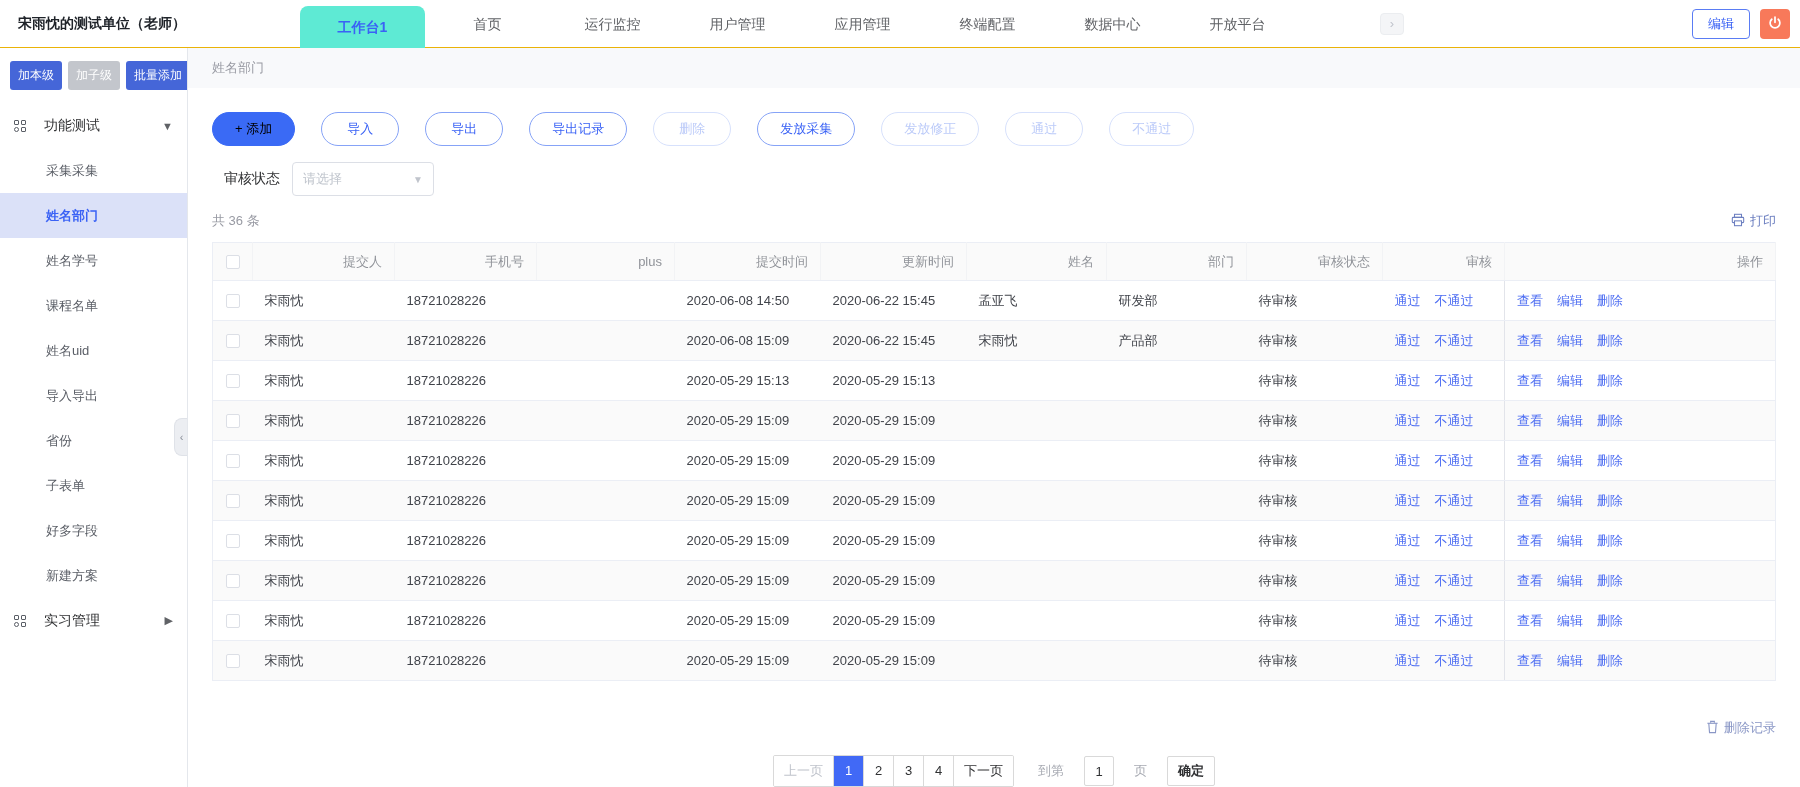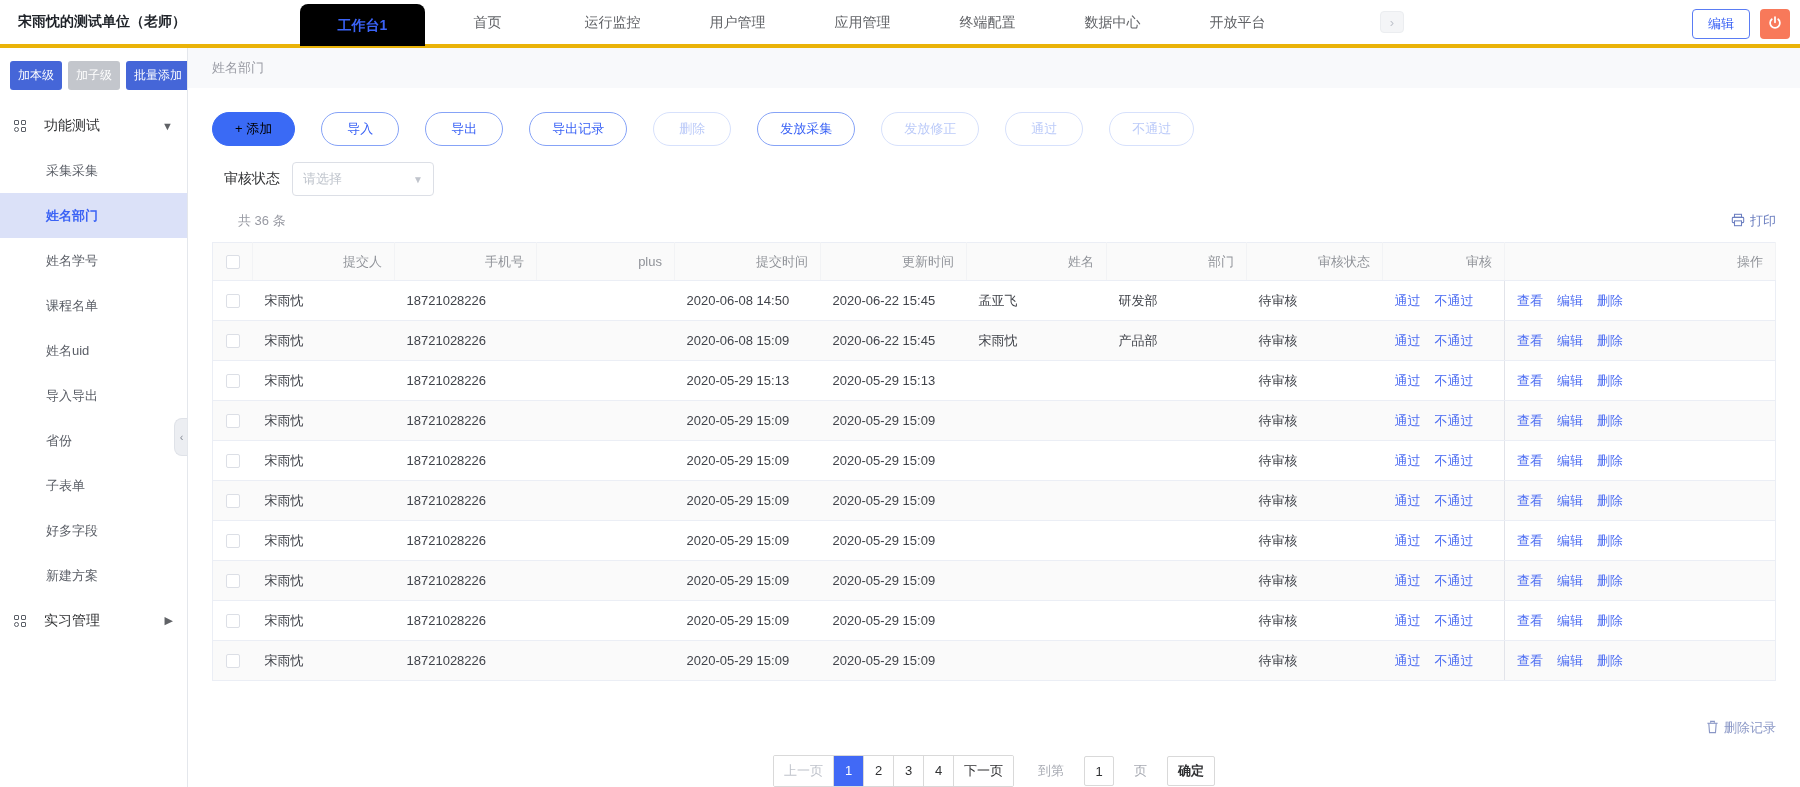--- a/index.html
+++ b/index.html
@@ -1,24 +1,24 @@
 <!DOCTYPE html>
 <html><head>
 <meta charset="utf-8">
 <style>
   * { margin:0; padding:0; box-sizing:border-box; }
   html,body { width:1800px; height:787px; background:#fff; overflow:hidden;
     font-family:"Liberation Sans","DejaVu Sans",sans-serif; font-size:14px; color:#303133; }
 
   
-  .topbar { height:48px; display:flex; align-items:center; border-bottom:4px solid #eab308; background:#fff; position:relative; }
+  .topbar { height:48px; display:flex; align-items:center; border-bottom:1px solid #eab308; background:#fff; position:relative; }
   .org-title { font-weight:bold; font-size:14px; color:#1f2329; padding-left:18px; width:300px; white-space:nowrap; }
   .nav-tabs { display:flex; align-items:flex-end; height:48px; }
   .tab { width:125px; height:48px; line-height:48px; text-align:center; color:#606266; cursor:pointer; white-space:nowrap; }
-  .tab.active { background:#000000; color:#3a62f5; font-weight:bold; border-radius:8px 8px 0 0; height:42px; line-height:42px; }
+  .tab.active { background:#5eead4; color:#3a62f5; font-weight:bold; border-radius:8px 8px 0 0; height:42px; line-height:42px; }
   .more-box { width:24px; height:22px; background:#f4f5f7; border:1px solid #ebedf0; border-radius:4px; color:#c0c4cc;
     display:flex; align-items:center; justify-content:center; font-size:13px; margin-left:80px; cursor:pointer; }
   .topbar-right { position:absolute; right:10px; top:0; height:48px; display:flex; align-items:center; gap:10px; }
   .edit-btn { border:1px solid #5a7cf4; color:#3a62f5; background:#fff; border-radius:4px; padding:5px 15px; font-size:13px; cursor:pointer; }
   .power-btn { width:30px; height:30px; background:#f8795a; border:none; border-radius:4px; display:flex; align-items:center; justify-content:center; cursor:pointer; }
 
   
   .shell { display:flex; height:739px; }
   .sidebar { width:188px; background:#fff; border-right:1px solid #e4e7ec; position:relative; flex:none; overflow:hidden; }
   .side-actions { display:flex; align-items:center; gap:6px; padding:13px 10px 13px 10px; white-space:nowrap; }
@@ -47,21 +47,21 @@
 
   
   .filter-row { display:flex; align-items:center; margin-top:16px; }
   .filter-label { font-size:14px; color:#303133; margin-left:12px; }
   .select { width:142px; height:34px; border:1px solid #dcdfe6; border-radius:4px; margin-left:12px; display:flex; align-items:center;
     justify-content:space-between; padding:0 10px; cursor:pointer; }
   .select .ph { color:#bfc4cc; font-size:13px; }
   .select .sel-caret { color:#c0c4cc; font-size:10px; }
 
   
-  .count-row { display:flex; align-items:center; justify-content:space-between; margin-top:16px;margin-left:26px; }
+  .count-row { display:flex; align-items:center; justify-content:space-between; margin-top:16px; }
   .count-text { font-size:13px; color:#989aa3; }
   .print-link { display:flex; align-items:center; gap:5px; color:#6c7fc0; font-size:13px; cursor:pointer; }
 
   
   table.grid { width:100%; border-collapse:collapse; table-layout:fixed; margin-top:12px; border:1px solid #ebeef5; font-size:13px; }
   .grid th { background:#fafafa; color:#909399; font-weight:normal; text-align:right; height:38px; padding:0 12px;
     border-bottom:1px solid #ebeef5; border-right:1px solid #f2f3f5; white-space:nowrap; overflow:hidden; }
   .grid td { height:40px; padding:0 12px; color:#40434a; border-bottom:1px solid #ebeef5; white-space:nowrap; overflow:hidden; }
   .grid tr.alt td { background:#fafafa; }
   .grid .cb-cell { text-align:center; padding:0; }

